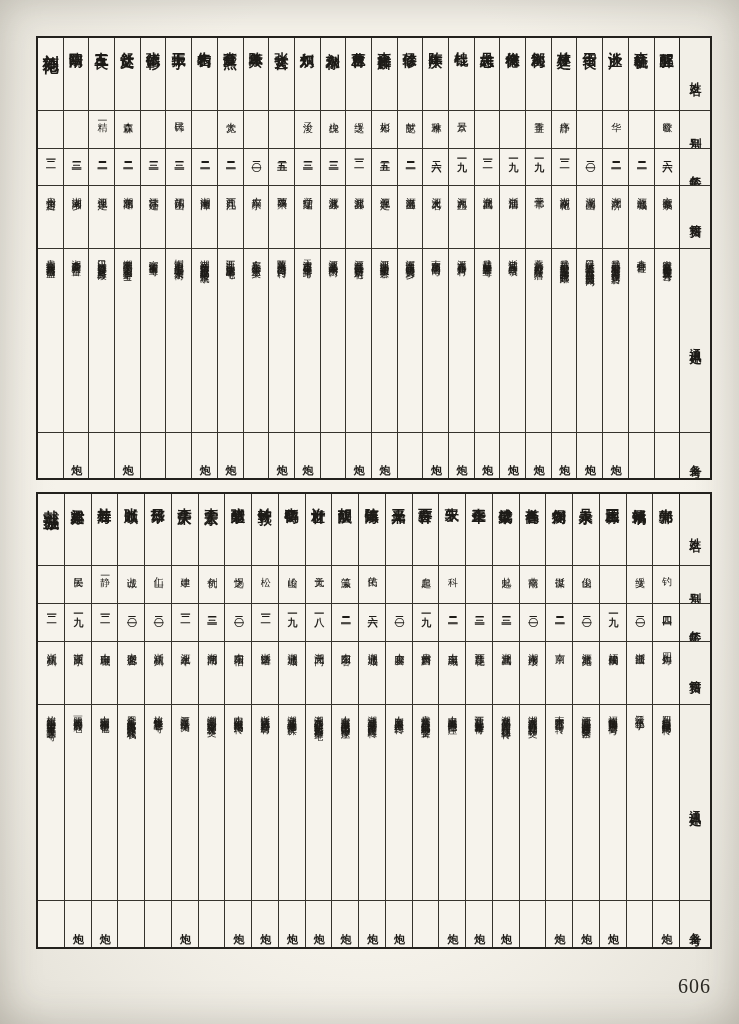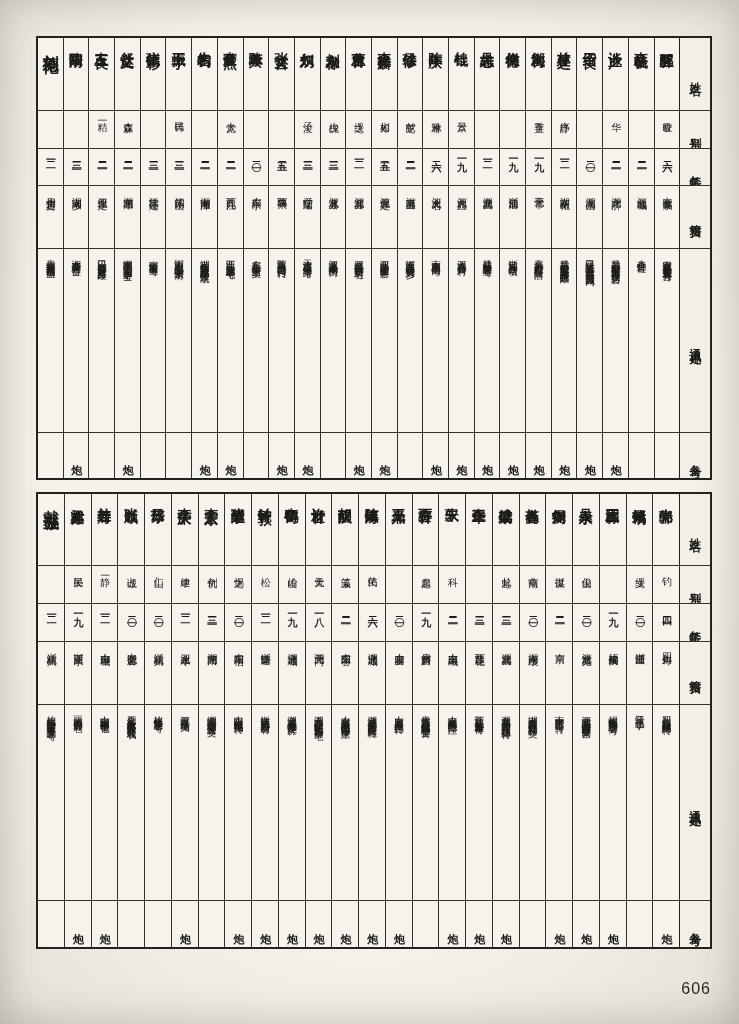--- a/index.html
+++ b/index.html
@@ -49,22 +49,22 @@
   .person-col:first-child .t-name{font-size:16px;font-weight:800;letter-spacing:2px;}
   .t-alias{font-size:10px;padding-top:3px;}
   .t-age{font-size:10px;padding-top:4px;font-weight:600;}
   .t-origin{font-size:10px;padding-top:3px;}
   .t-addr{font-size:9.5px;padding-top:3px;line-height:1.12;max-height:calc(100% - 4px);}
   .t-note{font-size:11px;font-weight:700;}
   .hdr-label{font-size:12px;font-weight:700;letter-spacing:2px;}
   .header-col .cell{justify-content:center;align-items:center;}
   .page-number{
     position:absolute;right:28px;bottom:26px;
-    font-size:16px;color:#2a2822;letter-spacing:1px;
-    font-family:Liberation Sans, sans-serif;
+    font-size:20px;color:#2a2822;letter-spacing:1px;
+    font-family:Liberation Serif, serif;
   }
 </style>
 </head>
 <body>
 
 <div class="page">
 
   <div class="table-block tbl-top" id="table-top">
     <div class="person-col">
     <div class="cell c-name">

